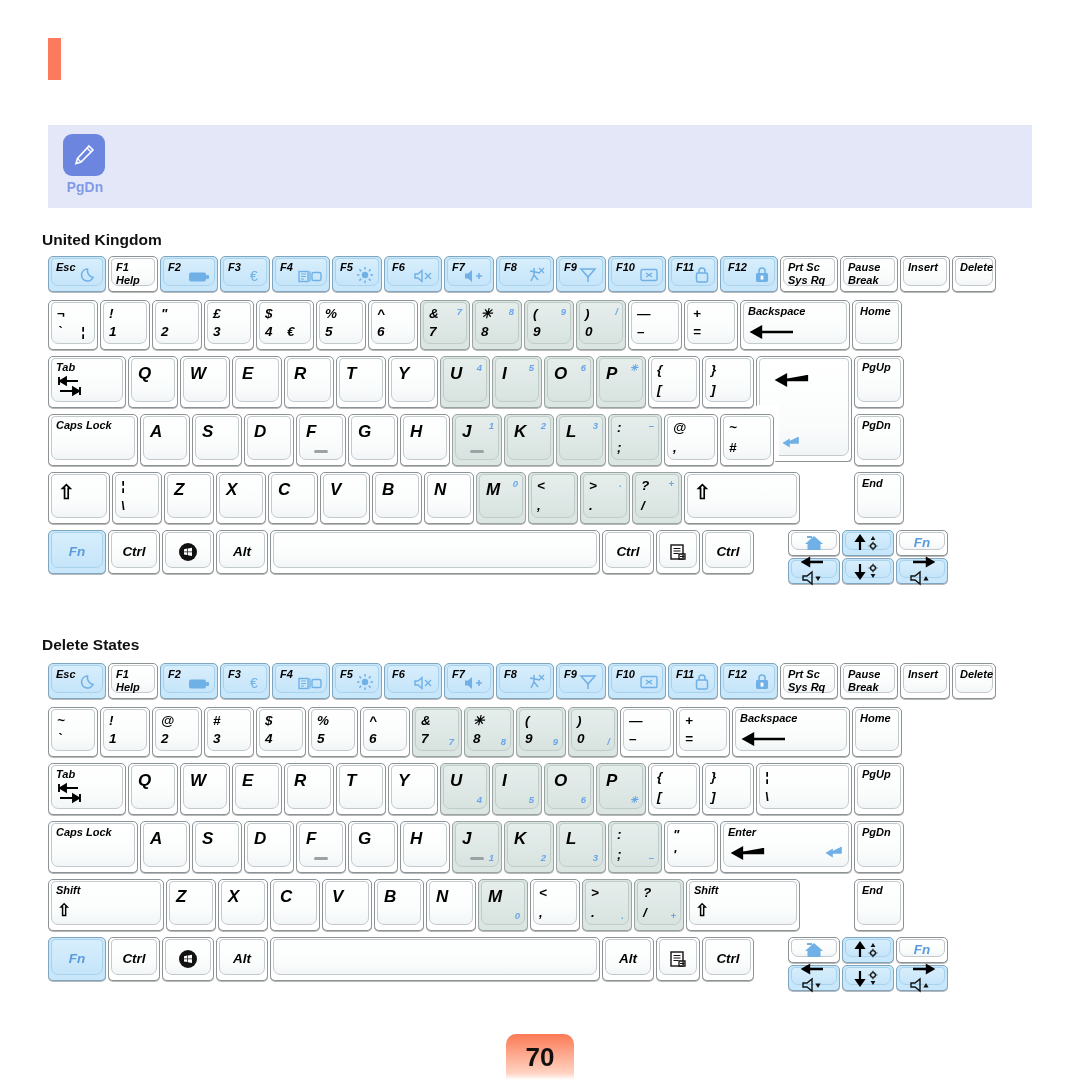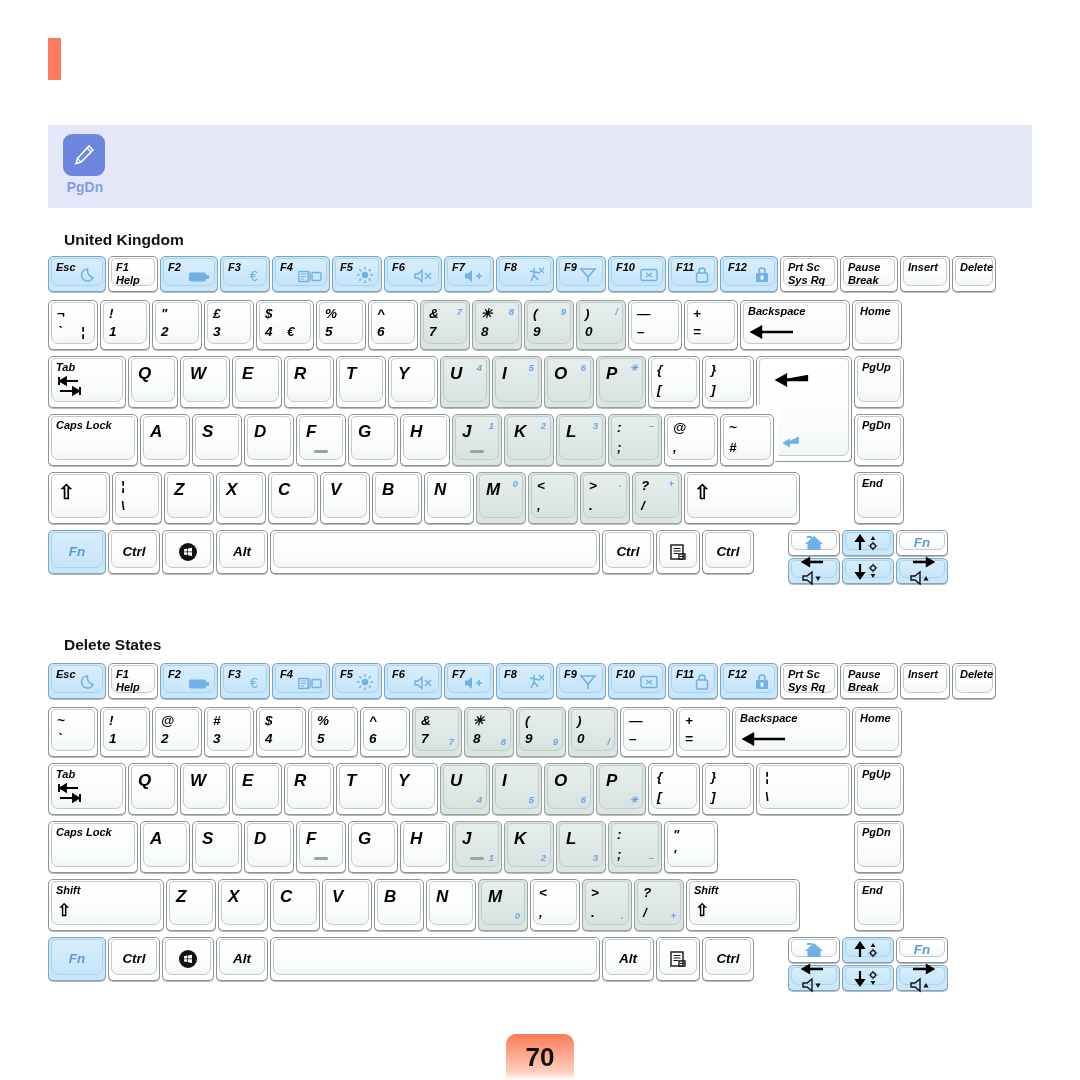--- a/index.html
+++ b/index.html
@@ -31,21 +31,21 @@
   .note-label{
     position:absolute; left:15px; top:54px; width:44px; text-align:center;
     font-size:14px; font-weight:bold; color:#7f9ae8;
   }
   .note-text{
     position:absolute; left:78px; top:32px; right:14px;
     font-size:13.5px; line-height:1.3; color:#1b1b1b;
   }
 
   
-  .sec-head{ position:absolute; left:64px; font-size:15.5px; font-weight:bold; color:#111; }
+  .sec-head{ position:absolute; left:42px; font-size:15.5px; font-weight:bold; color:#111; }
 
   
   .kb{ position:absolute; left:48px; width:948px; }
   .kb-row{ position:relative; width:100%; }
 
   .key{
     position:absolute;
     background:#ffffff;
     border:1px solid #8c9396;
     border-radius:5px;
@@ -944,20 +944,30 @@
         <div class="inner"></div>
         <div class="lbl up">:</div>
         <div class="lbl lo">;</div>
         <div class="npd br">–</div>
       </div>
       <div class="key" style="left: 616px; width: 54px; height: 52px; top: 0px;">
         <div class="inner"></div>
         <div class="lbl up">"</div>
         <div class="lbl lo">'</div>
       </div>
+      <div class="key" style="left: 672px; width: 132px; height: 52px; top: 0px;">
+        <div class="inner"></div>
+        <div class="lbl sm">Enter</div>
+        <div style="position: absolute; left: 6px; top: 22px;"><svg width="40" height="16" viewBox="0 0 40 16">
+            <path d="M36 4 L36 9 L8 9 M6 9 L15 4 L15 14 Z" stroke="#000" stroke-width="2.3" fill="#000"></path>
+          </svg></div>
+        <div style="position: absolute; right: 7px; bottom: 9px;"><svg width="20" height="14" viewBox="0 0 20 14">
+            <path d="M17 2 L17 8 L4 8 M3 8 L8 5 L8 11 Z" stroke="#6fb0e6" stroke-width="1.6" fill="#6fb0e6"></path>
+          </svg></div>
+      </div>
       <div class="key" style="left: 806px; width: 50px; height: 52px; top: 0px;">
         <div class="inner"></div>
         <div class="lbl sm">PgDn</div>
       </div>
     </div>
     <div class="kb-row" style="position: absolute; top: 216px; left: 0px; width: 948px; height: 36px;">
       <div class="key" style="left: 0px; width: 116px; height: 52px; top: 0px;">
         <div class="inner"></div>
         <div class="lbl sm">Shift</div>
         <div class="lbl" style="left: 8px; top: 22px; font-size: 17px; font-style: normal;">⇧</div>

